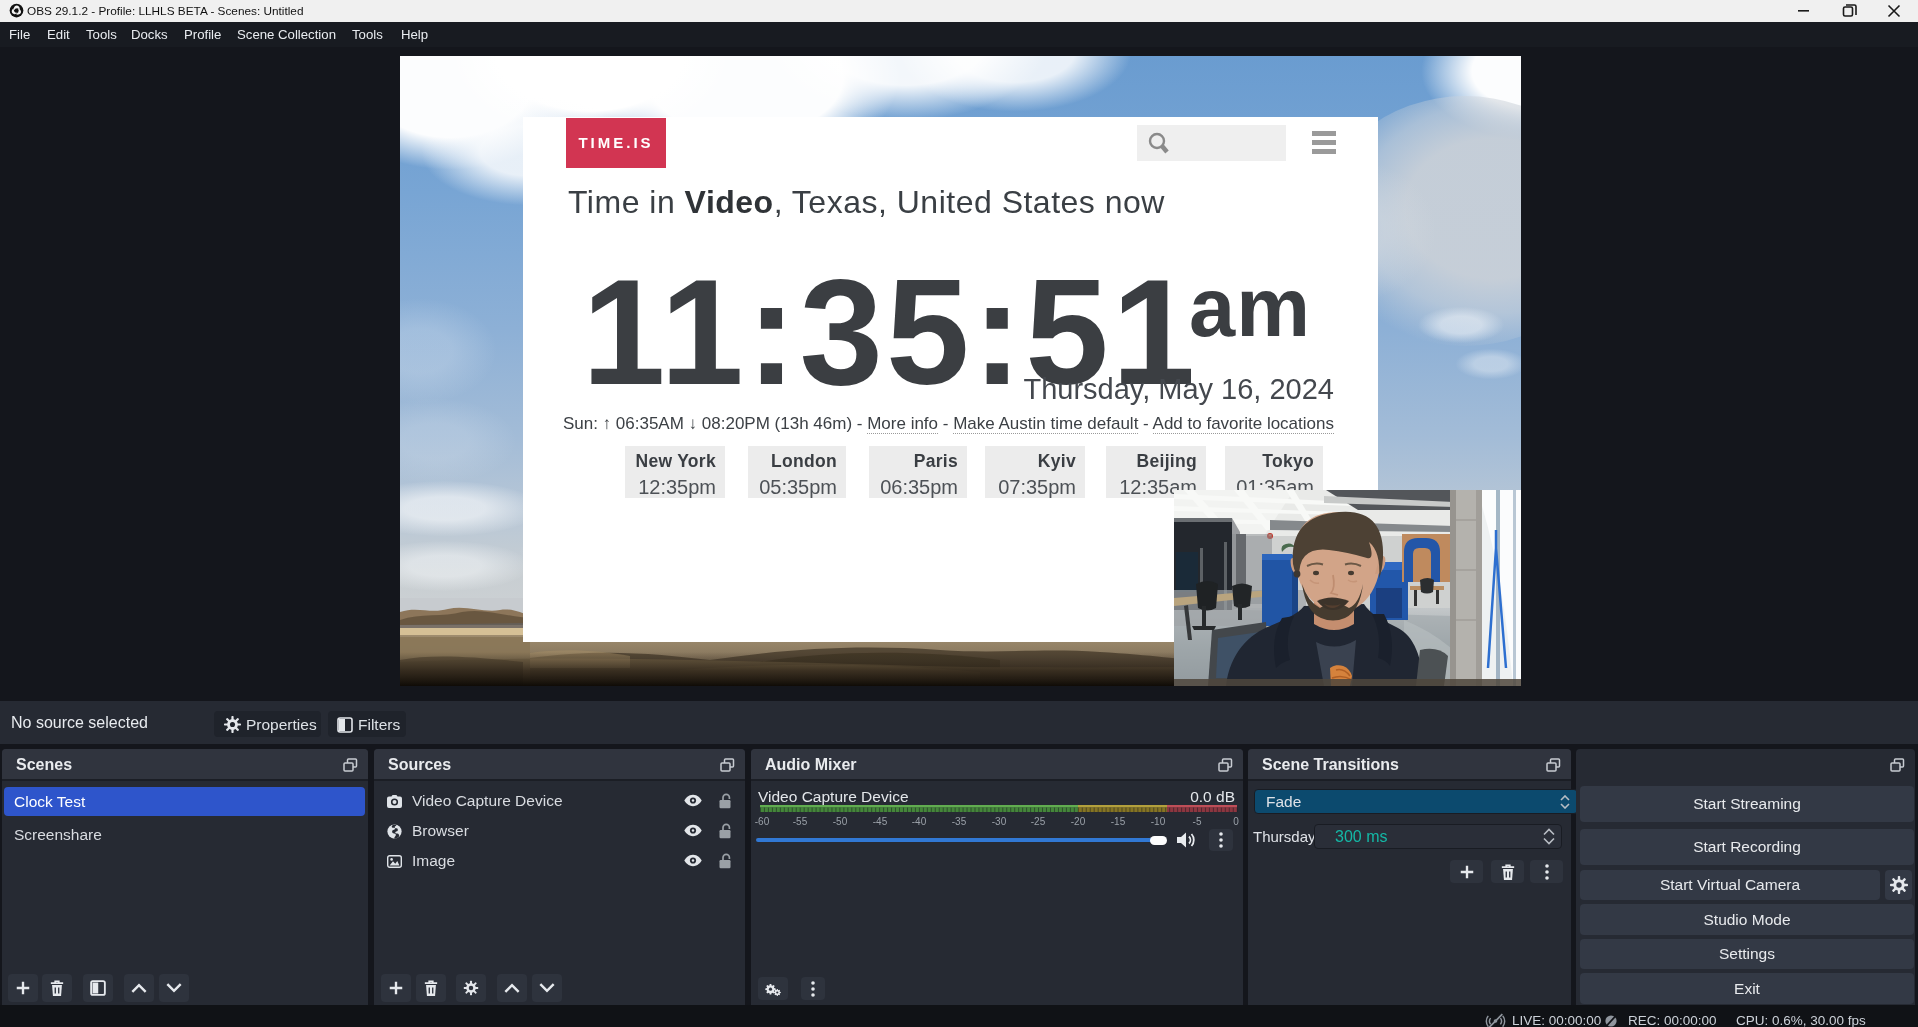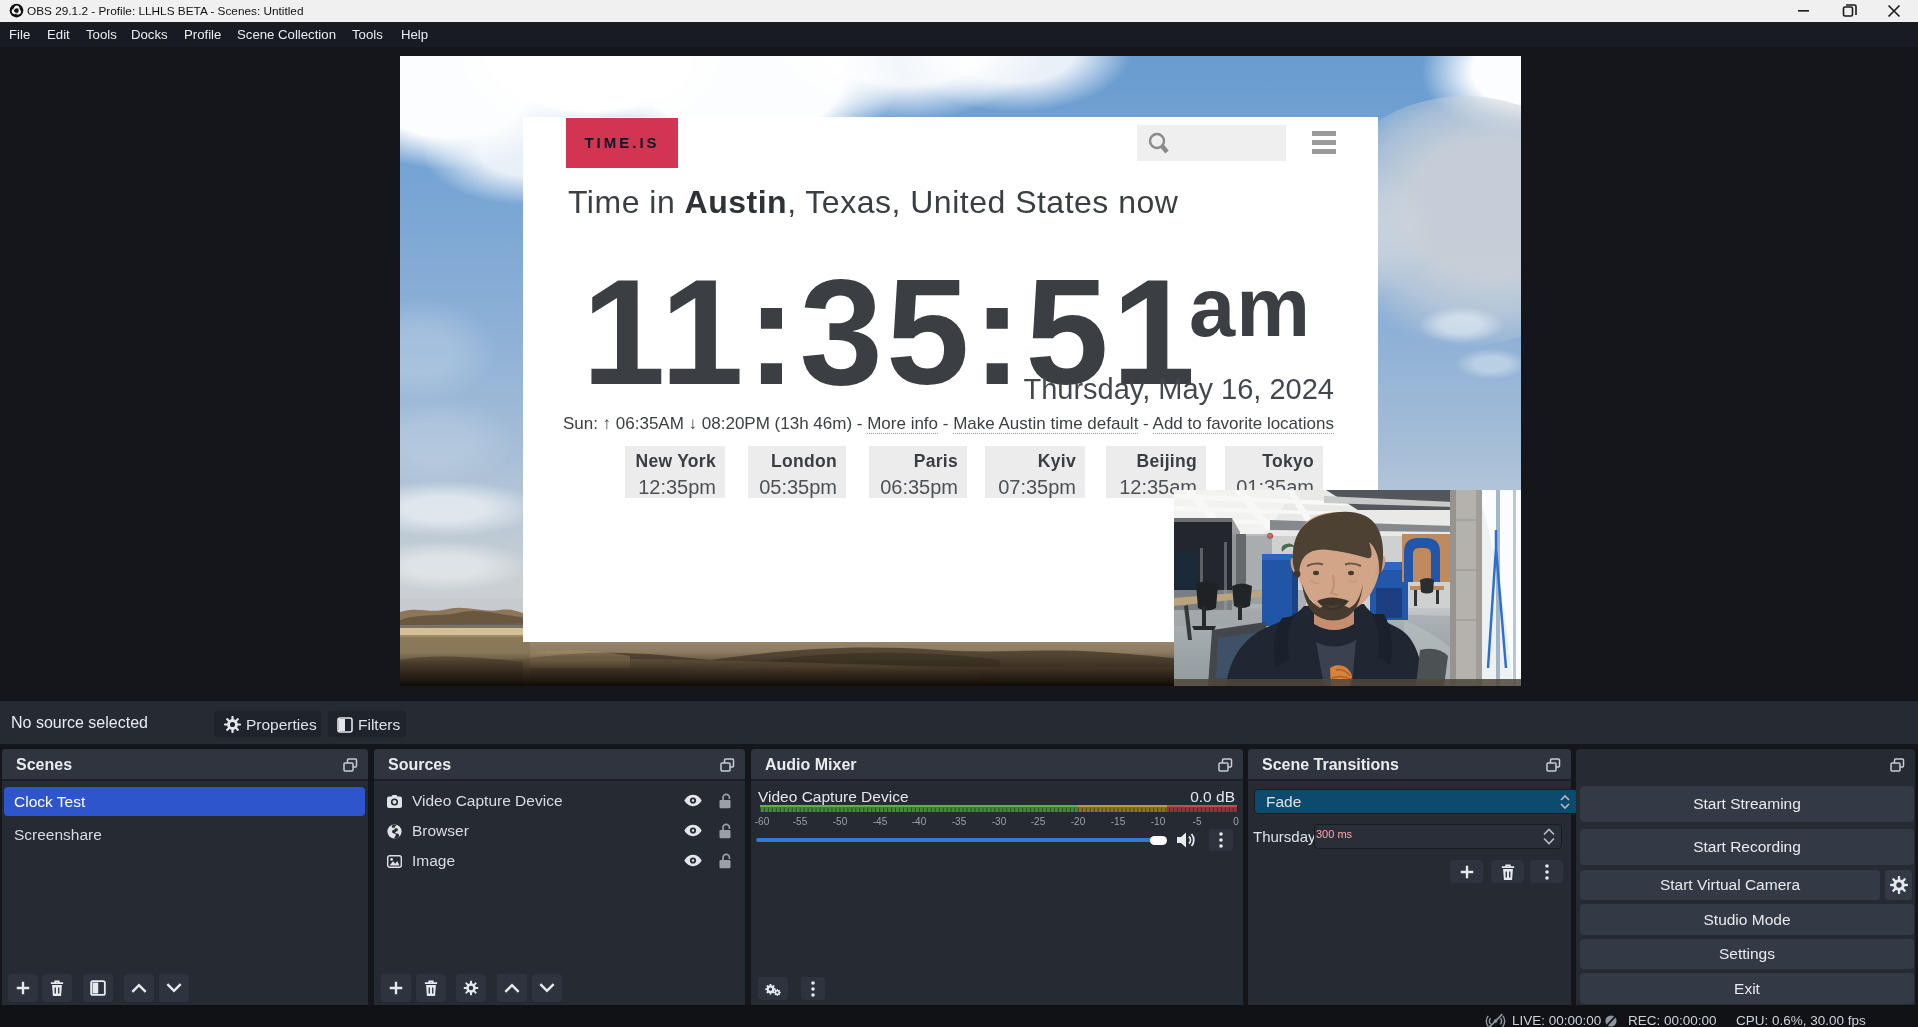--- a/index.html
+++ b/index.html
@@ -14,22 +14,22 @@
 #menubar { position:absolute; left:0; top:22px; width:1918px; height:25px; background:#181b21; }
 #menubar span { position:absolute; top:5px; font-size:13.2px; color:#e9ecf0; }
 
 #preview { position:absolute; left:400px; top:56px; width:1121px; height:630px; overflow:hidden; background:#cdd2d4; }
 #sky { position:absolute; left:0; top:0; width:1121px; height:546px;
   background:linear-gradient(180deg,#6a9cd0 0%,#78a5d4 25%,#8db0d6 50%,#a3bcd7 70%,#bac8d6 85%,#c8ced2 95%,#cbd0d3 100%); }
 .cloud { position:absolute; border-radius:50%; }
 #desert { position:absolute; left:0; top:542px; width:1121px; height:88px; }
 
 #card { position:absolute; left:123px; top:61px; width:855px; height:525px; background:#ffffff; }
-#logo { position:absolute; left:43px; top:1px; width:112px; height:50px; background:#d23552;
-  color:#0f172a; font-weight:bold; font-size:15px; letter-spacing:3px; text-align:center; line-height:50px; }
+#logo { position:absolute; left:43px; top:1px; width:100px; height:50px; background:#d23552;
+  color:#ffffff; font-weight:bold; font-size:15px; letter-spacing:3px; text-align:center; line-height:50px; }
 #searchbox { position:absolute; left:614px; top:8px; width:149px; height:36px; background:#efefef; }
 #hamb { position:absolute; left:789px; top:14px; width:24px; height:19px; }
 #hamb div { height:4.5px; background:#9a9a9a; margin-bottom:4.5px; }
 #heading { position:absolute; left:45px; top:67px; font-size:32px; color:#3a3f44; letter-spacing:0.5px; white-space:nowrap; }
 #clock { position:absolute; left:59px; top:81px; font-weight:bold; white-space:nowrap;
   font-size:150px; letter-spacing:3px; color:#3b3e42;margin-top:48px; }
 #ampm { position:absolute; left:666px; top:143px; font-weight:bold; font-size:83px; letter-spacing:1px; color:#3b3e42; }
 #date { position:absolute; right:44px; top:256px; font-size:29px; color:#44484e; white-space:nowrap; }
 #sunline { position:absolute; right:44px; top:297px; font-size:17px; color:#3c4045; white-space:nowrap; }
 #sunline .lnk { border-bottom:1px dotted #9a9a9a; }
@@ -154,21 +154,21 @@
       <svg width="30" height="30" style="position:absolute;left:8px;top:4px">
           <circle cx="12" cy="12" r="7" fill="none" stroke="#8a8a8a" stroke-width="2.4"></circle>
           <path d="M17 17 L22 23" stroke="#8a8a8a" stroke-width="4.5"></path>
         </svg>
     </div>
     <div id="hamb">
         <div></div>
         <div></div>
         <div></div>
       </div>
-    <div id="heading">Time in <b style="color:#2f3337">Austin</b>, Texas, United States now</div>
+    <div id="heading">Time in <b style="color:#2f3337">Video</b>, Texas, United States now</div>
     <div id="clock">11:35:51</div>
     <div id="ampm">am</div>
     <div id="date">Thursday, May 16, 2024</div>
     <div id="sunline">Sun: ↑ 06:35AM ↓ 08:20PM (13h 46m) - <span class="lnk">More info</span> - <span class="lnk">Make Austin time default</span> - <span class="lnk">Add to favorite locations</span></div>
     <div id="cities">
       <div class="city" style="left:0;width:100px"><b>New York</b><div>12:35pm</div></div>
       <div class="city" style="left:123px;width:98px"><b>London</b><div>05:35pm</div></div>
       <div class="city" style="left:244px;width:98px"><b>Paris</b><div>06:35pm</div></div>
       <div class="city" style="left:360px;width:100px"><b>Kyiv</b><div>07:35pm</div></div>
       <div class="city" style="left:481px;width:100px"><b>Beijing</b><div>12:35am</div></div>
@@ -647,21 +647,21 @@
       <rect x="1" y="5" width="9" height="8" rx="1" fill="#30343e" stroke="#c8ccd2" stroke-width="1.5"></rect>
     </svg>
   <div style="position:absolute;left:6px;top:40px;width:324px;height:25px;background:#0c4a6e;border:1px solid #191c23;border-radius:4px">
     <span style="position:absolute;left:11px;top:3px;font-size:15.5px;color:#dfe2e7">Fade</span>
     <svg width="10" height="14" viewBox="0 0 10 14" style="position:absolute;right:7px;top:5px">
         <path d="M1 5 L5 1 L9 5 M1 9 L5 13 L9 9" stroke="#b8bdc4" stroke-width="1.6" fill="none"></path>
       </svg>
   </div>
   <span style="position:absolute;left:5px;top:79px;font-size:15px;color:#dfe2e7">Thursday</span>
   <div style="position:absolute;left:66px;top:75px;width:248px;height:25px;background:#2a2e38;border:1px solid #191c23;border-radius:4px">
-    <span style="position:absolute;left:1px;top:3px;font-size:11px;color:#fca5a5">300 ms</span>
+    <span style="position:absolute;left:20px;top:3px;font-size:16px;color:#14b8a6">300 ms</span>
     <svg width="12" height="8" viewBox="0 0 12 8" style="position:absolute;right:6px;top:3px">
         <path d="M1 6.5 L6 1.5 L11 6.5" stroke="#b8bdc4" stroke-width="1.6" fill="none"></path>
       </svg>
     <svg width="12" height="8" viewBox="0 0 12 8" style="position:absolute;right:6px;bottom:3px">
         <path d="M1 1.5 L6 6.5 L11 1.5" stroke="#b8bdc4" stroke-width="1.6" fill="none"></path>
       </svg>
   </div>
   <div class="tbtn" style="left:202px;top:111px">
       <svg width="15" height="15" viewBox="0 0 12 12">
         <path d="M6 1 V11 M1 6 H11" stroke="#e6e9ed" stroke-width="1.9"></path>

